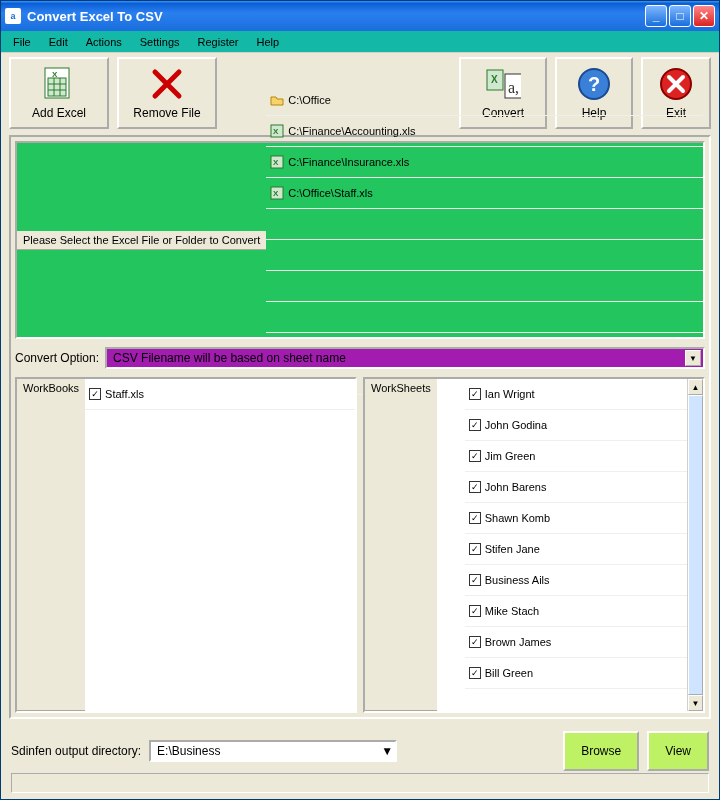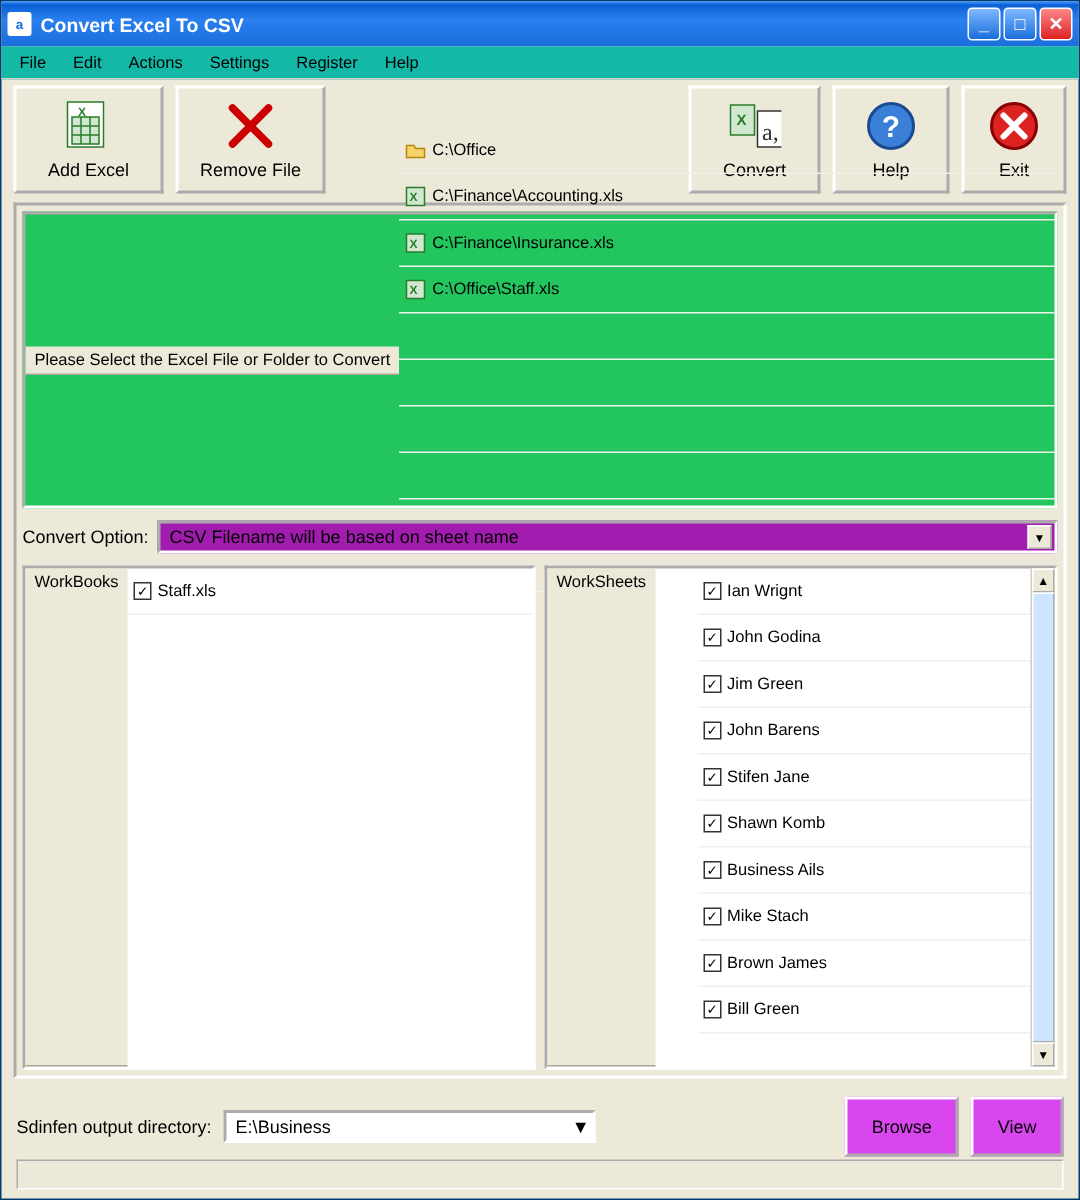--- a/index.html
+++ b/index.html
@@ -144,21 +144,21 @@
     display:flex;align-items:center;gap:8px;
   }
   .bottombar label { font-size:12px; }
   .txt {
     height:22px;border:2px inset #fff;background:#fff;
     display:flex;align-items:center;justify-content:space-between;
     padding:0 2px 0 6px;font-size:12px;width:248px;
   }
   .btn {
     height:40px;padding:0 16px;
-    border:2px outset #fff;background:#d946ef;
+    border:2px outset #fff;background:#bef264;
     cursor:pointer;font-size:12px;
     display:flex;align-items:center;
   }
   .statusbar {
     height:20px;margin:0 10px 6px 10px;
     border:1px inset #fff;background:#ece9d8;
   }
   .scrollbar-r {
     position:absolute;right:0;top:0;bottom:0;width:16px;
     background:#e8e6da;border-left:1px solid #d4d0c8;
@@ -326,25 +326,25 @@
             <div class="row">
               <span class="cb checked"></span>
               <span>Jim Green</span>
             </div>
             <div class="row">
               <span class="cb checked"></span>
               <span>John Barens</span>
             </div>
             <div class="row">
               <span class="cb checked"></span>
+              <span>Shawn Komb</span>
+            </div>
+            <div class="row">
+              <span class="cb checked"></span>
               <span>Stifen Jane</span>
-            </div>
-            <div class="row">
-              <span class="cb checked"></span>
-              <span>Shawn Komb</span>
             </div>
             <div class="row">
               <span class="cb checked"></span>
               <span>Business Ails</span>
             </div>
             <div class="row">
               <span class="cb checked"></span>
               <span>Mike Stach</span>
             </div>
             <div class="row">

